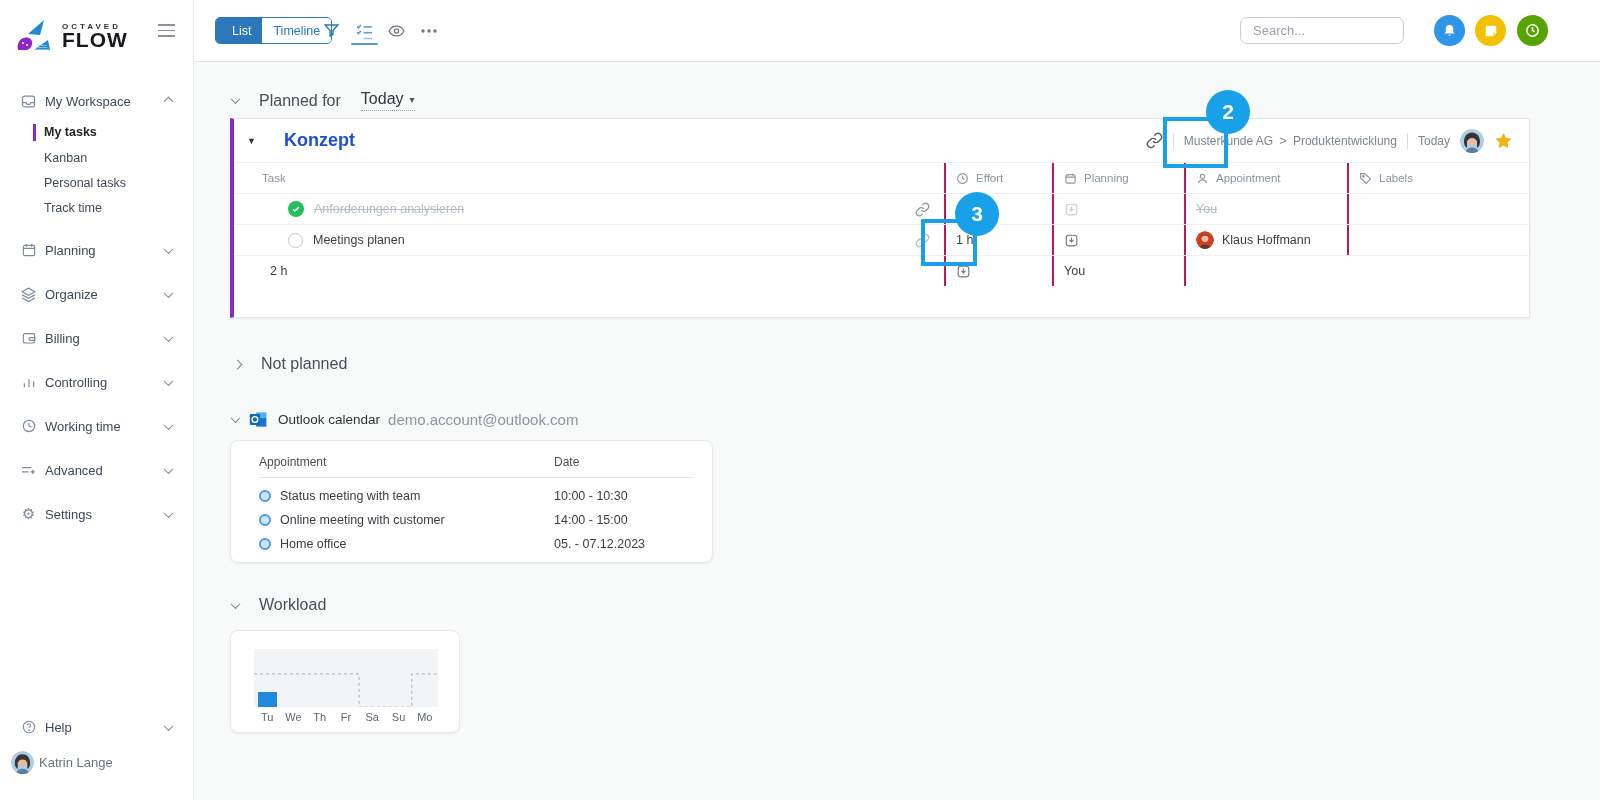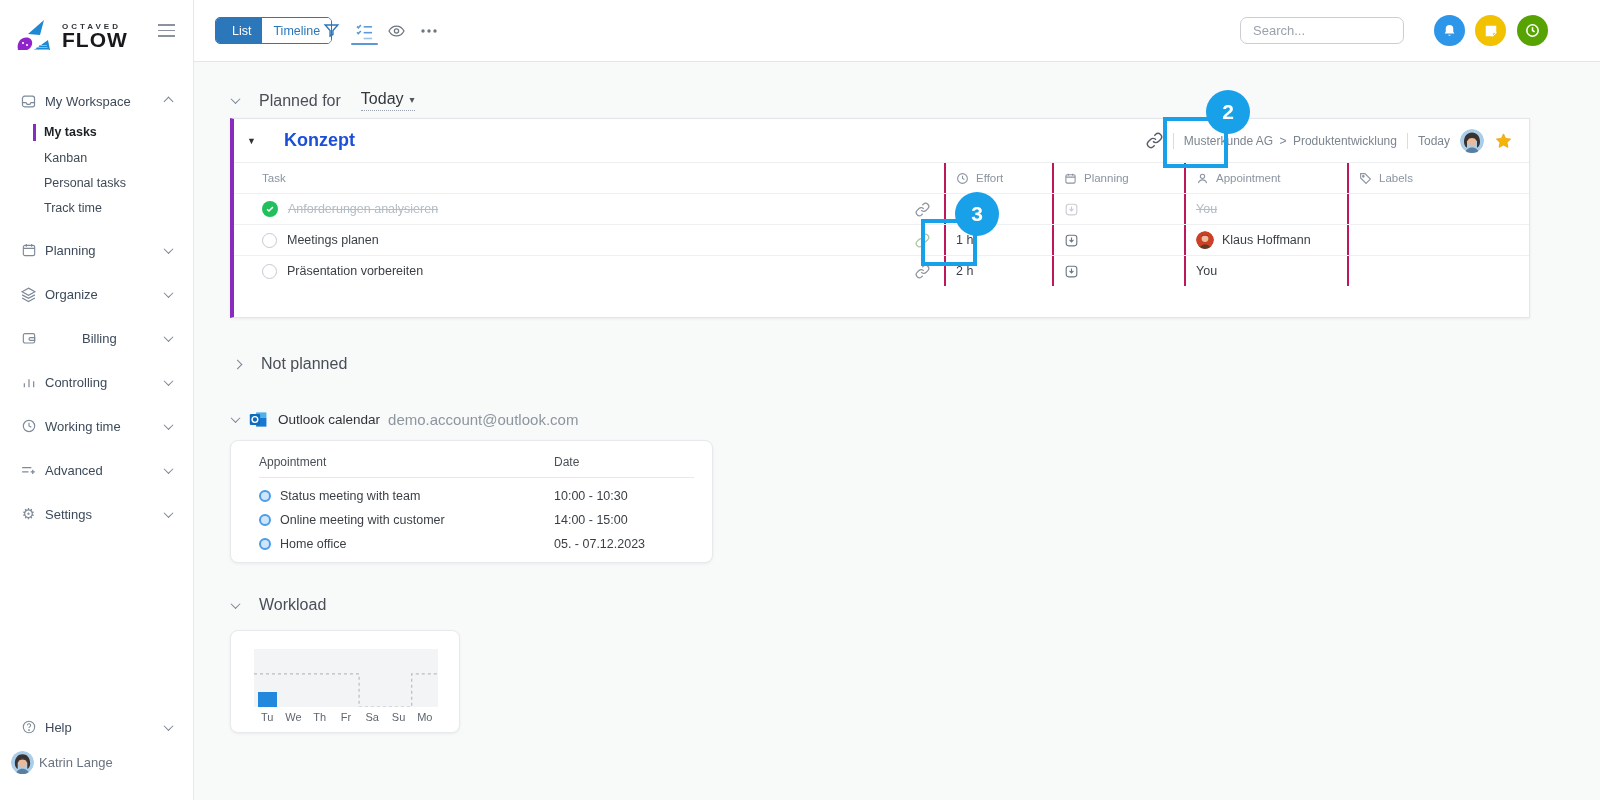--- a/index.html
+++ b/index.html
@@ -67,21 +67,21 @@
   .vdiv { width:1px; height:16px; background:#d9dce0; }
   .crumb { font-size:12px; color:#7c8590; white-space:nowrap; }
   .gdate { font-size:12px; color:#7c8590; }
 
   .cols { display:grid; grid-template-columns: 1fr 108px 132px 163px 182px; }
   .cell { display:flex; align-items:center; padding-left:10px; }
   .cell + .cell { border-left:2px solid #be185d; }
   .colhead { height:30px; font-size:11.5px; color:#8b94a0; }
   .colhead .cicon { margin-right:7px; color:#8b94a0; }
   .colhead .task-pad { padding-left:28px; }
-  .trow { height:31px; border-top:1px solid #eef0f2; font-size:12.5px; }
+  .trow { height:31px; border-top:1px solid #eef0f2; font-size:12.5px;padding-left:26px; }
   .task-cell { padding-left:28px; position:relative; }
   .task-cell .ticon { margin-right:10px; }
   .task-cell .link-slot { position:absolute; right:14px; top:0; bottom:0; display:flex; align-items:center; }
   .strike { text-decoration:line-through; color:#b4bcc4; }
   .check-done { width:16px; height:16px; border-radius:50%; background:#22c05c; display:flex;
                 align-items:center; justify-content:center; }
   .check-open { width:15px; height:15px; border-radius:50%; border:1.5px solid #c3cad2; background:#fff; }
   .newtask { height:30px; border-top:1px solid #eef0f2; display:flex; align-items:center;
              padding-left:32px; font-size:12.5px; color:#9aa3ad; cursor:text; }
   .resp-name { margin-left:8px; }
@@ -173,21 +173,21 @@
     <span class="nicon">
       <svg width="17" height="17" viewBox="0 0 24 24" fill="none" stroke="currentColor" stroke-width="1.7">
         <path d="M12 3 L21 8 L12 13 L3 8 Z"></path>
           <path d="M3 12.5 L12 17.5 L21 12.5"></path>
           <path d="M3 17 L12 22 L21 17"></path>
       </svg>
       </span>
     <span class="nlabel">Organize</span>
     <span class="nchev chev down"></span>
   </div>
-  <div class="nav-item" style="top:325px;gap:37px;">
+  <div class="nav-item" style="top:325px;">
     <span class="nicon">
       <svg width="16" height="16" viewBox="0 0 24 24" fill="none" stroke="currentColor" stroke-width="1.7">
         <rect x="3.5" y="5.5" width="17" height="14" rx="2.5"></rect>
           <path d="M14 11.5h6.5v4H14a2 2 0 0 1 0-4z"></path>
       </svg>
       </span>
     <span class="nlabel">Billing</span>
     <span class="nchev chev down"></span>
   </div>
   <div class="nav-item" style="top:369px;">
@@ -445,30 +445,20 @@
           <circle cx="12" cy="10" r="4.5" fill="#edbd9e"></circle>
           <path d="M7 8.5c.8-3 9.2-3 10 0l-1.2-3.5H8.2z" fill="#7a4a30"></path>
           <path d="M4.5 24c1-4.5 4-6 7.5-6s6.5 1.5 7.5 6z" fill="#5d3b28"></path>
         </svg>
         <span class="resp-name">Klaus Hoffmann</span>
       </div>
       <div class="cell"></div>
     </div>
 
     <div class="cols trow">
-      <div class="cell task-cell">
-        <span class="ticon check-open"></span>
-        <span>Präsentation vorbereiten</span>
-        <span class="link-slot">
-          <svg width="15" height="15" viewBox="0 0 24 24" fill="none" stroke="#8d949e" stroke-width="2">
-            <path d="M10 13a5 5 0 0 0 7.54.54l3-3a5 5 0 0 0-7.07-7.07l-1.72 1.71"></path>
-              <path d="M14 11a5 5 0 0 0-7.54-.54l-3 3a5 5 0 0 0 7.07 7.07l1.71-1.71"></path>
-          </svg>
-        </span>
-      </div>
       <div class="cell">2 h</div>
       <div class="cell">
         <svg width="15" height="15" viewBox="0 0 24 24" fill="none" stroke="#6d7680" stroke-width="1.8">
           <rect x="3.5" y="3.5" width="17" height="17" rx="4"></rect>
             <path d="M12 7v7 M8.8 11l3.2 3.2L15.2 11"></path>
         </svg>
       </div>
       <div class="cell">
         <span>You</span>
       </div>

